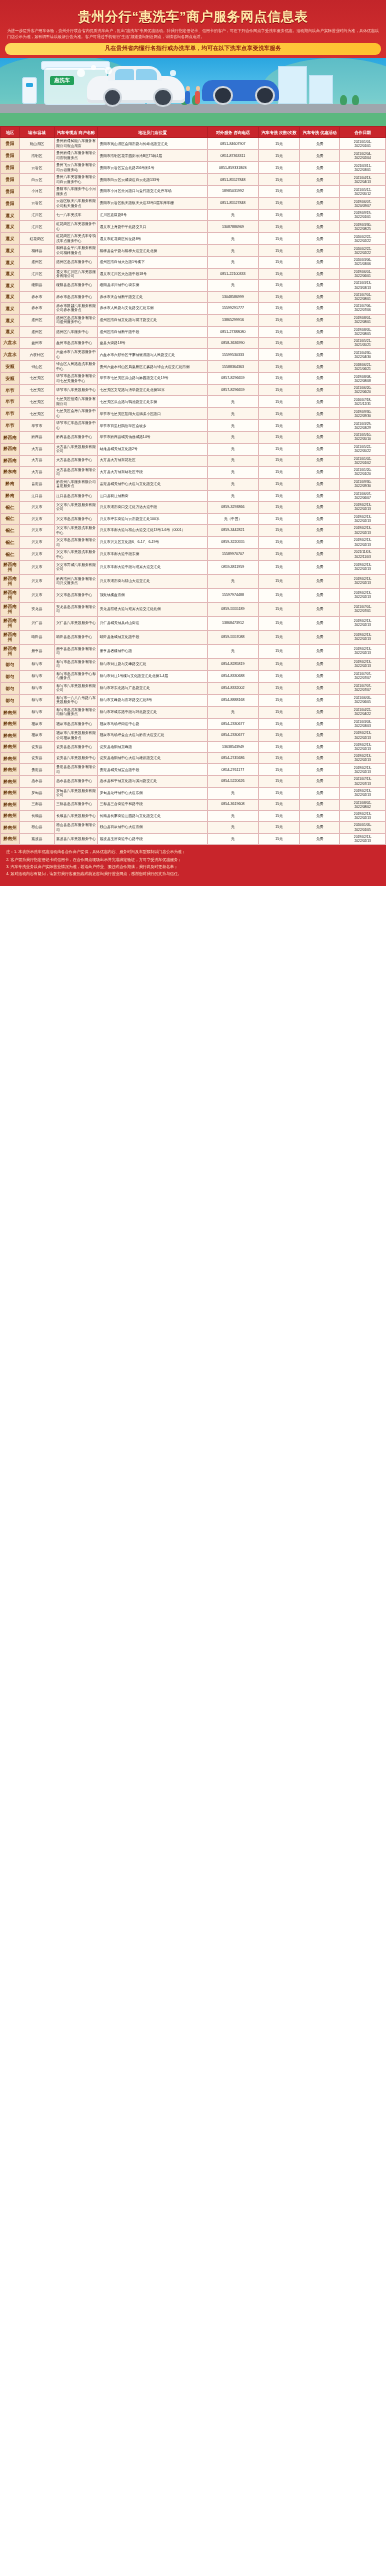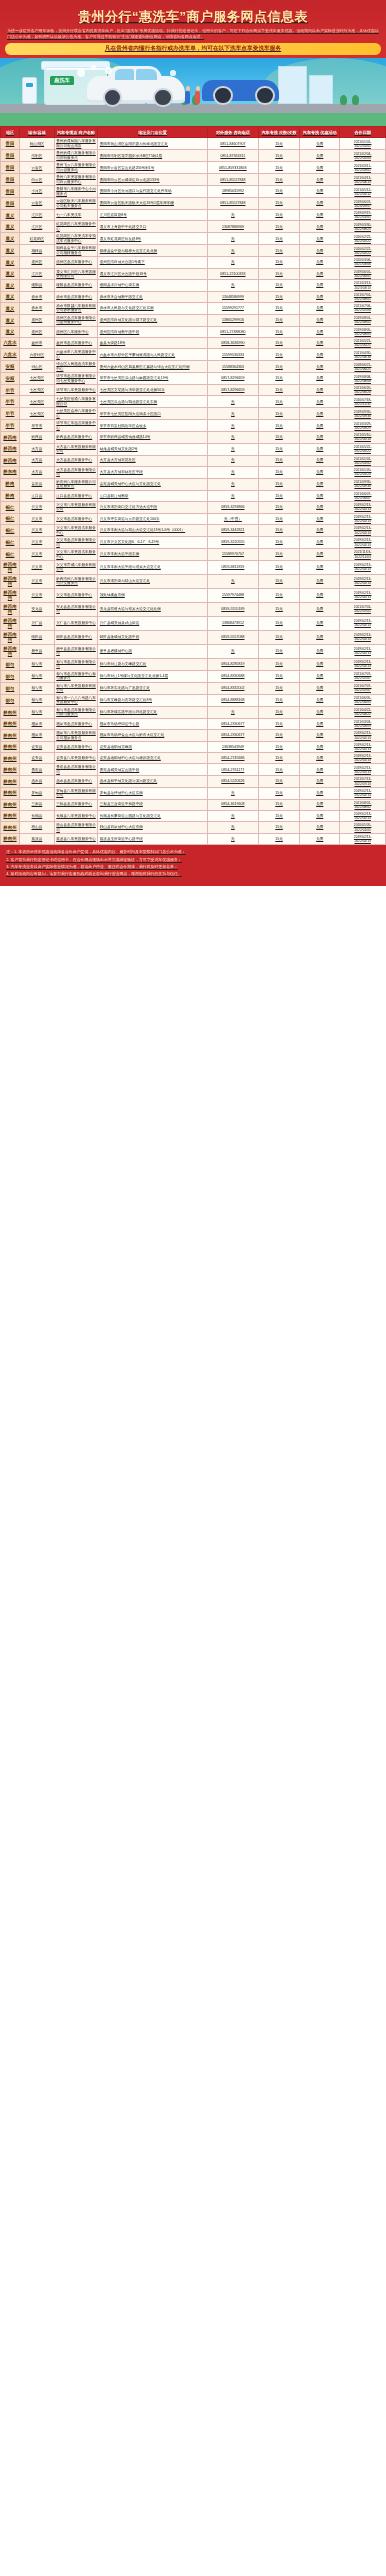--- a/index.html
+++ b/index.html
@@ -1,17 +1,17 @@
 <!DOCTYPE html>
 <html style="font-size:8.2px"><head>
 <meta charset="utf-8">
 <style>
   html,body{margin:0;padding:0;background:#ffffff;}
   body{width:386px;font-family:"Liberation Sans","DejaVu Sans",sans-serif;color:#222;}
-  .page{width:386px;position:relative;text-decoration:underline;}
+  .page{width:386px;position:relative;}
 
   
   .hdr{position:relative;background:linear-gradient(180deg,#c2252a 0%,#d8312f 55%,#e6453a 100%);
        padding:5.2px 0 0 0;overflow:hidden;}
   .hdr-title{text-align:center;font-size:13px;font-weight:bold;color:#ffe9a8;letter-spacing:0.5px;
        text-shadow:0 0.5px 0 #8d1313;padding:3.1px 0 2.1px 0;}
   .hdr-sub{font-size:3.9px;color:#ffd9c9;line-height:1.45;padding:0 7.2px 2.1px 7.2px;text-align:justify;opacity:.95;}
   .hdr-bar{margin:1px 5.2px 3.1px 5.2px;background:linear-gradient(90deg,#ffd95e,#ffc02e);
        border-radius:5.7px;text-align:center;font-size:5.7px;font-weight:bold;color:#8c1b10;padding:2.1px 3.1px;}
   .banner{position:relative;height:68px;background:linear-gradient(180deg,#2aa6e0 0%,#5fc6ee 60%,#bfe9c6 100%);

